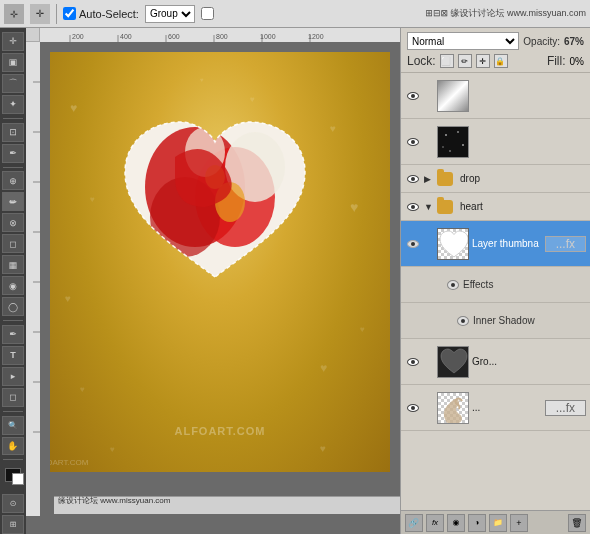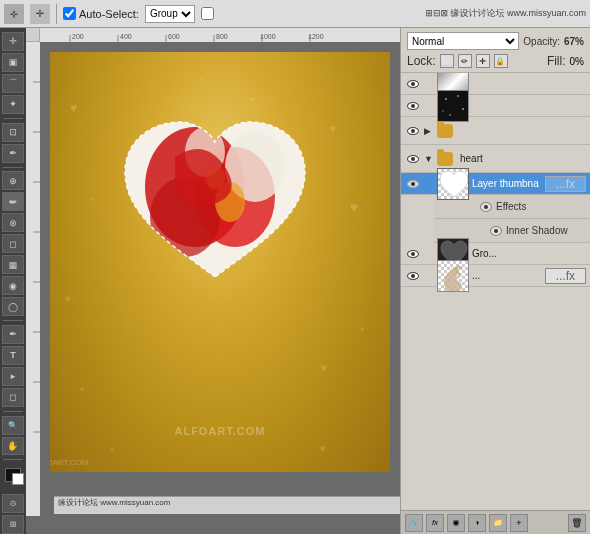--- a/index.html
+++ b/index.html
@@ -193,21 +193,21 @@
 
     
     .layers-list {
       flex: 1;
       overflow-y: auto;
       background: #d4d0c8;
     }
     .layer-item {
       display: flex;
       align-items: center;
-      height: 22px;
+      height: 46px;
       border-bottom: 1px solid #b8b4ac;
       padding: 2px 4px;
       gap: 3px;
       cursor: pointer;
     }
     .layer-item.selected {
       background: #4a90d9;
     }
     .layer-item.group-header {
       height: 28px;
@@ -279,26 +279,25 @@
       background: linear-gradient(135deg, #888 0%, #fff 50%, #888 100%);
     }
     .thumb-black-stars {
       width: 100%; height: 100%;
       background: #111;
     }
 
     
     .effect-row {
       display: flex; align-items: center;
-      height: 24px;
+      height: 36px;
       padding: 0 4px 0 30px;
       background: #d0ccc4;
       border-bottom: 1px solid #b8b4ac;
       gap: 4px;
-      margin-left: 33px;
     }
     .effect-name {
       font-size: 10px; color: #333;
     }
 
     
     .layers-bottom-bar {
       height: 24px;
       background: #c0bdb5;
       border-top: 1px solid #999;
@@ -491,21 +490,21 @@
               <path d="M60,50 Q90,30 110,60 Q130,90 90,100 Q60,100 60,70 Z" fill="#cc1515" opacity="0.8"></path>
             </g>
 
             <path d="M100,170 C60,140 10,110 10,65 C10,35 35,15 65,15 C80,15 95,25 100,35 C105,25 120,15 135,15 C165,15 190,35 190,65 C190,110 140,140 100,170 Z" fill="none" stroke="white" stroke-width="1.5" stroke-dasharray="4,3" opacity="0.9"></path>
           </svg>
 
           <div class="watermark">ALFOART.COM</div>
           <div class="watermark2" style="position:absolute; bottom:5px; left:10px; color:rgba(255,255,255,0.25); font-size:8px;">ALFOART.COM</div>
         </div>
 
-        <div style="position:absolute; bottom:0; left:14px; right:0; height:18px; background:#d0d0d0; border-top:1px solid #999; display:flex; align-items:flex-start; padding:0 4px;">
+        <div style="position:absolute; bottom:0; left:14px; right:0; height:18px; background:#d0d0d0; border-top:1px solid #999; display:flex; align-items:flex-end; padding:8px 4px;">
           <span style="font-size:8px; color:#333;">缘设计论坛  www.missyuan.com</span>
         </div>
 
       </div>
     </div>
   </div>
 
   <div class="right-panel">
 
 
@@ -560,20 +559,21 @@
         </div>
         <span class="layer-name"></span>
       </div>
 
       <div class="layer-item group-header">
         <div class="layer-eye">
           <div class="eye-icon"></div>
         </div>
         <span class="layer-arrow">▶</span>
         <div class="layer-folder-icon"></div>
+        <span class="layer-name" style="margin-left:4px;">drop</span>
       </div>
 
       <div class="layer-item group-header">
         <div class="layer-eye">
           <div class="eye-icon"></div>
         </div>
         <span class="layer-arrow">▼</span>
         <div class="layer-folder-icon"></div>
         <span class="layer-name" style="margin-left:4px;">heart</span>
       </div>

